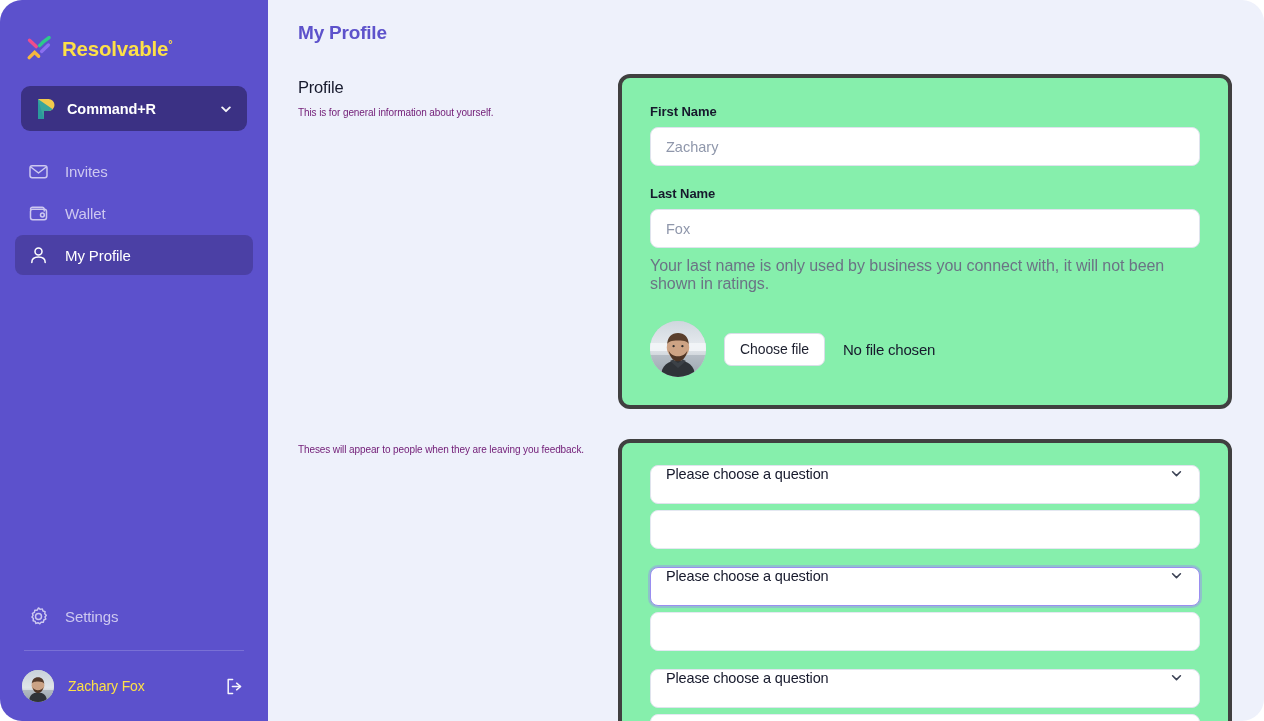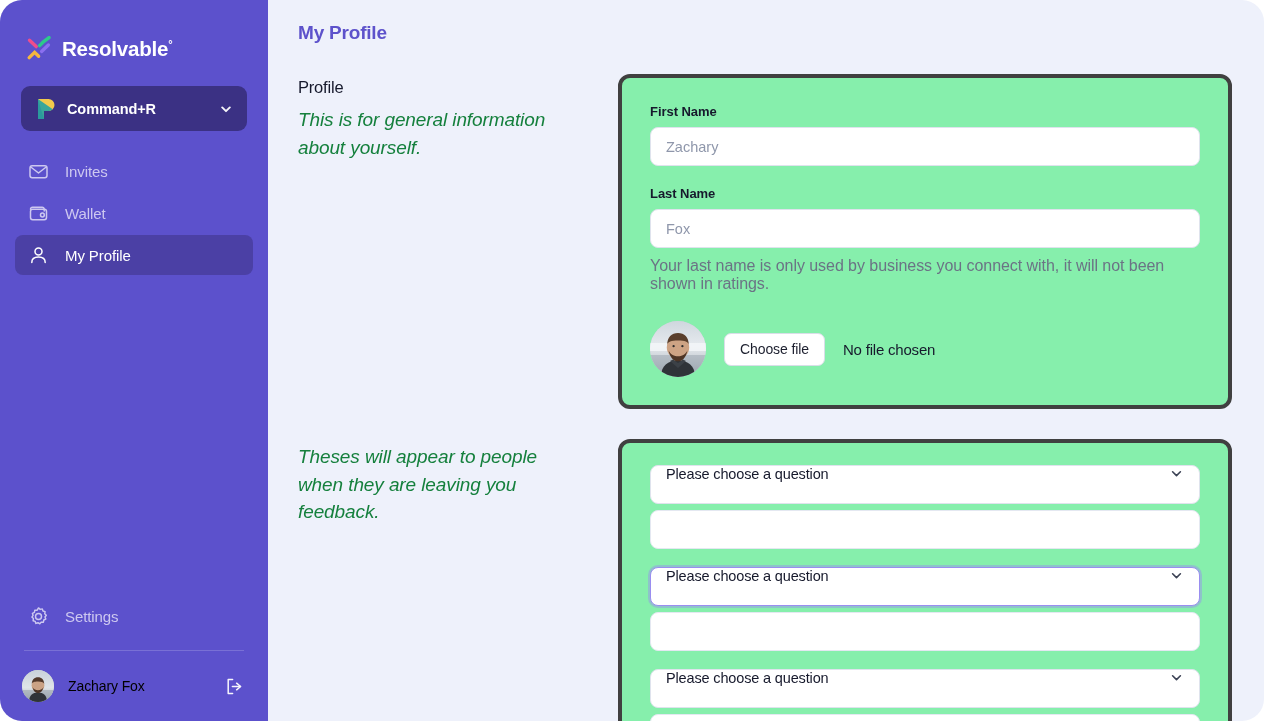--- a/index.html
+++ b/index.html
@@ -32,21 +32,21 @@
 
   .logo-row {
     display: flex;
     align-items: center;
     gap: 10px;
     padding: 28px 0 0 26px;
     height: 70px;
   }
   .logo-mark { width: 26px; height: 26px; flex: 0 0 26px; }
   .logo-text {
-    color: #ffffff;
+    color: #fde047;
     font-size: 20.5px;
     font-weight: 700;
     letter-spacing: -0.2px;
     position: relative;
     white-space: nowrap;
   }
   .logo-star {
     font-size: 11px;
     vertical-align: super;
     font-weight: 700;
@@ -117,21 +117,21 @@
     padding: 0 24px 0 22px;
   }
   .avatar-sm {
     width: 32px; height: 32px; flex: 0 0 32px;
     border-radius: 50%;
     overflow: hidden;
     margin-right: 14px;
     background: #b9c2cc;
   }
   .user-name {
-    color: #000000;
+    color: #fde047;
     font-size: 14px;
     letter-spacing: -0.1px;
     flex: 1;
     white-space: nowrap;
   }
   .logout-btn { width: 19px; height: 19px; color: #ffffff; cursor: pointer; opacity: .95; }
 
   
   .main {
     flex: 1 1 auto;
@@ -159,25 +159,24 @@
     padding-top: 4px;
   }
   .section-title {
     color: #16192c;
     font-size: 16.5px;
     font-weight: 400;
     letter-spacing: -0.2px;
     margin-bottom: 9px;
   }
   .section-desc {
-    color: #15803d;
-    font-size: 19px;
+    color: #701a75;
+    font-size: 10px;
     line-height: 1.45;
     letter-spacing: -0.1px;
-    font-style: italic;
   }
 
   .card {
     flex: 1 1 auto;
     background: #86efac;
     border: 4px solid #404040;
     border-radius: 12px;
     padding: 26px 28px 28px 28px;
   }
 

